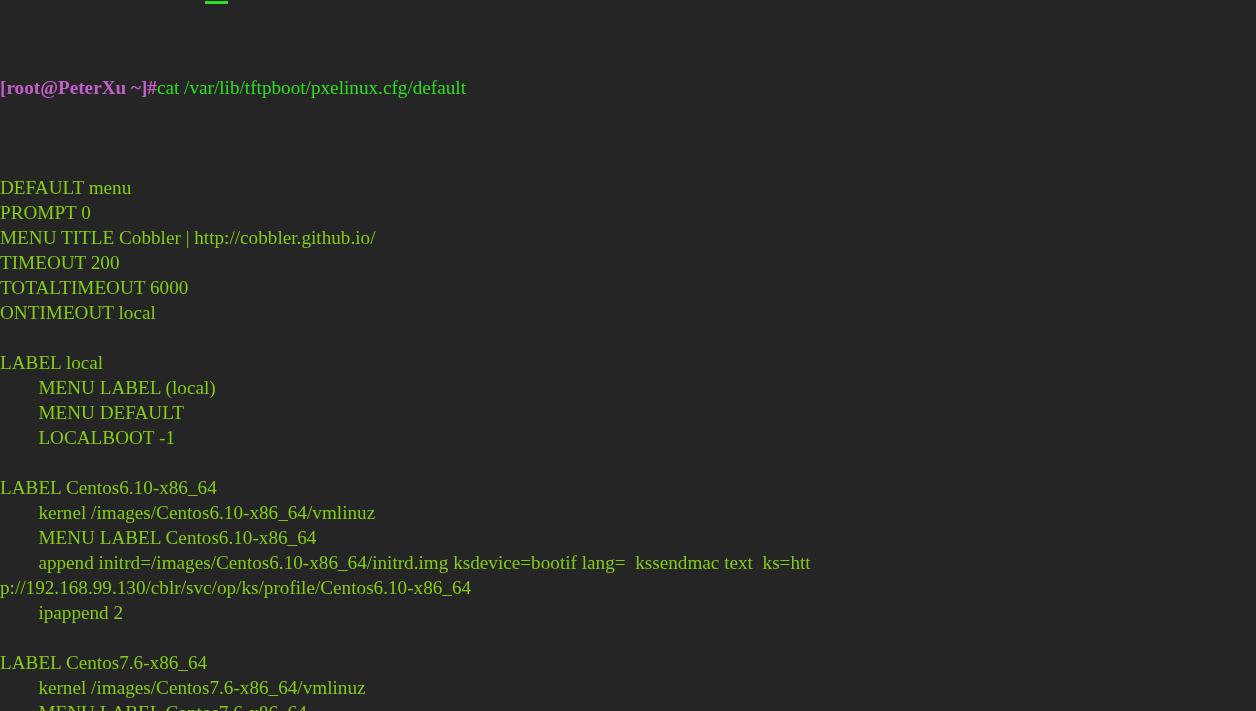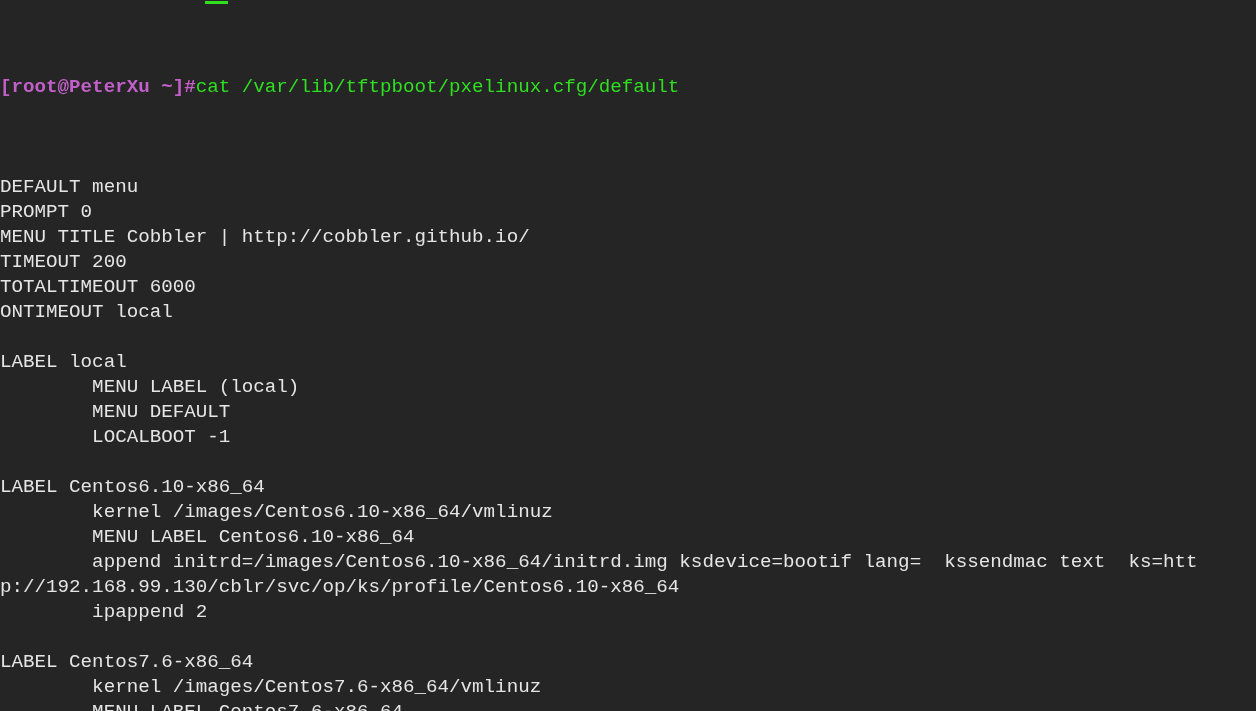--- a/index.html
+++ b/index.html
@@ -30,23 +30,23 @@
     font-size: 19.2px;
     line-height: 25px;
     letter-spacing: 0px;
     white-space: pre;
     font-family: "DejaVu Sans Mono", "Liberation Mono", monospace;
   }
   .row {
     height: 25px;
     white-space: pre;
     display: block;
-    font-family: Liberation Mono, monospace;
+    font-family: Liberation Serif, serif;
   }
-  .fg-green  { color: #e5e5e5; }
+  .fg-green  { color: #84cc16; }
   .fg-magenta{ color: #c25fc9; font-weight: bold; }
   .fg-green-b{ color: #2ee01f; }
   .cursor-mark {
     position: absolute;
     left: 205px;
     top: 1px;
     width: 23px;
     height: 3px;
     background: #2ee01f;
   }

